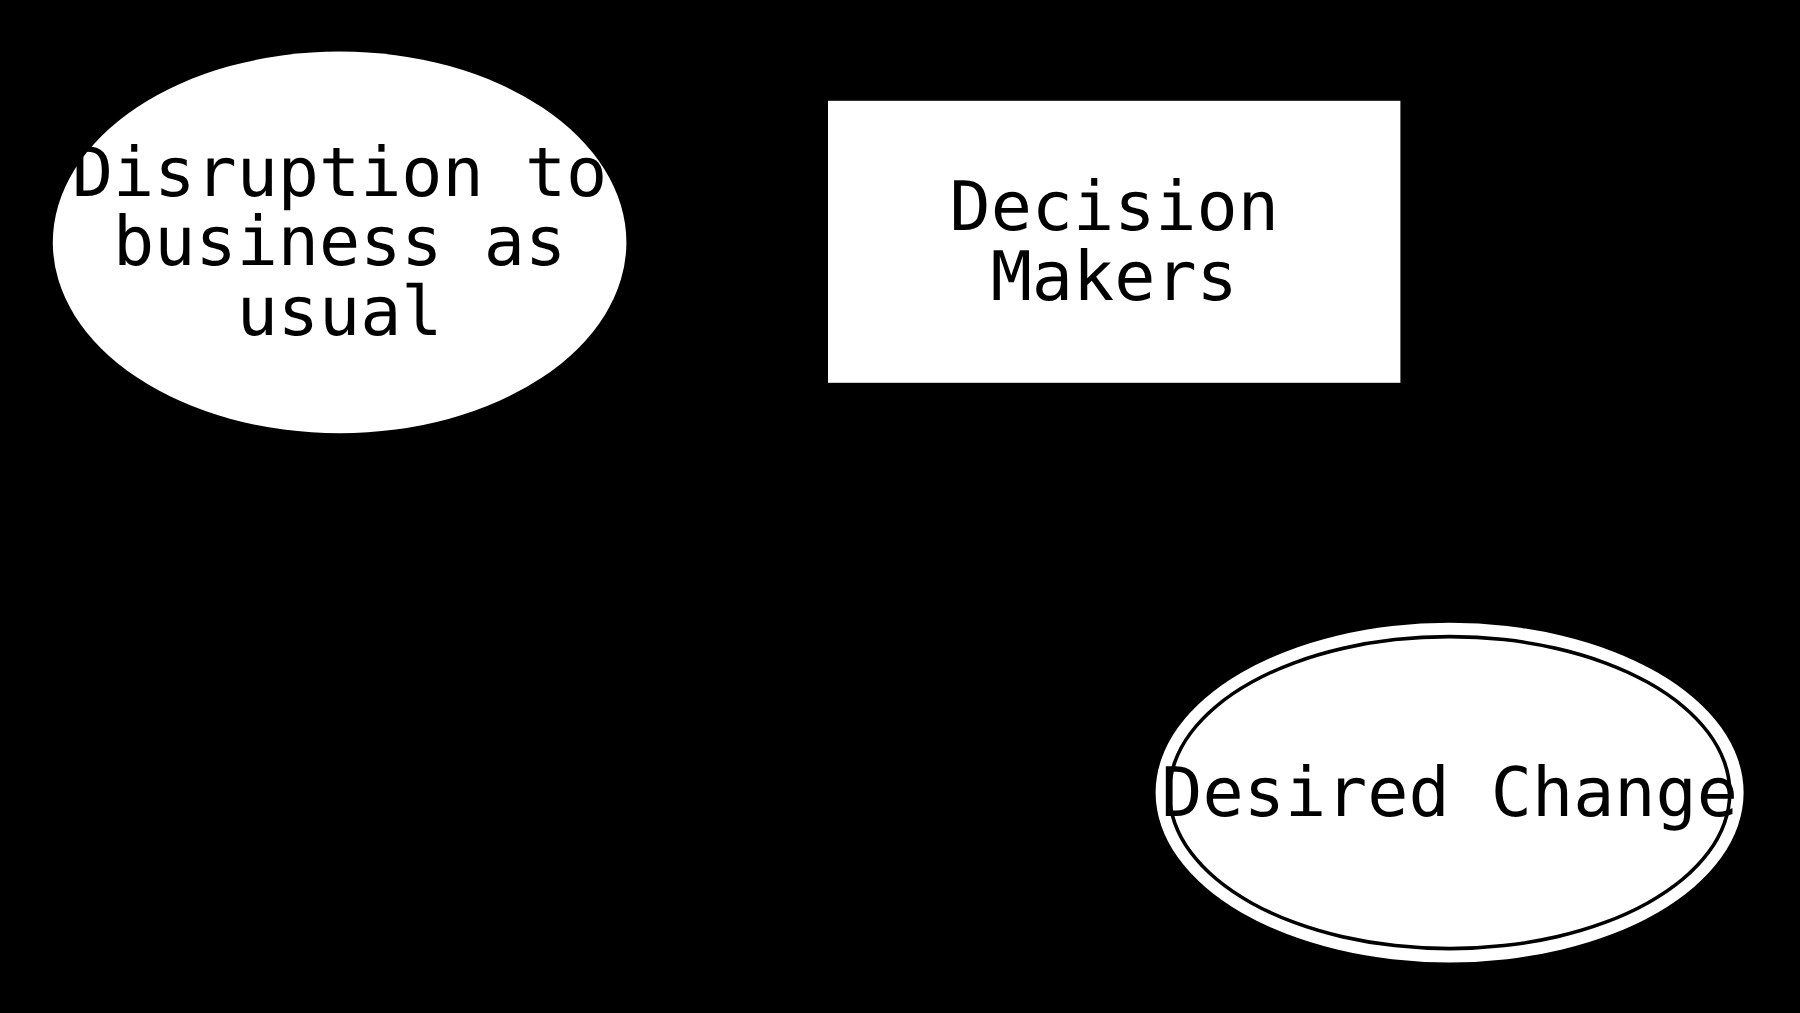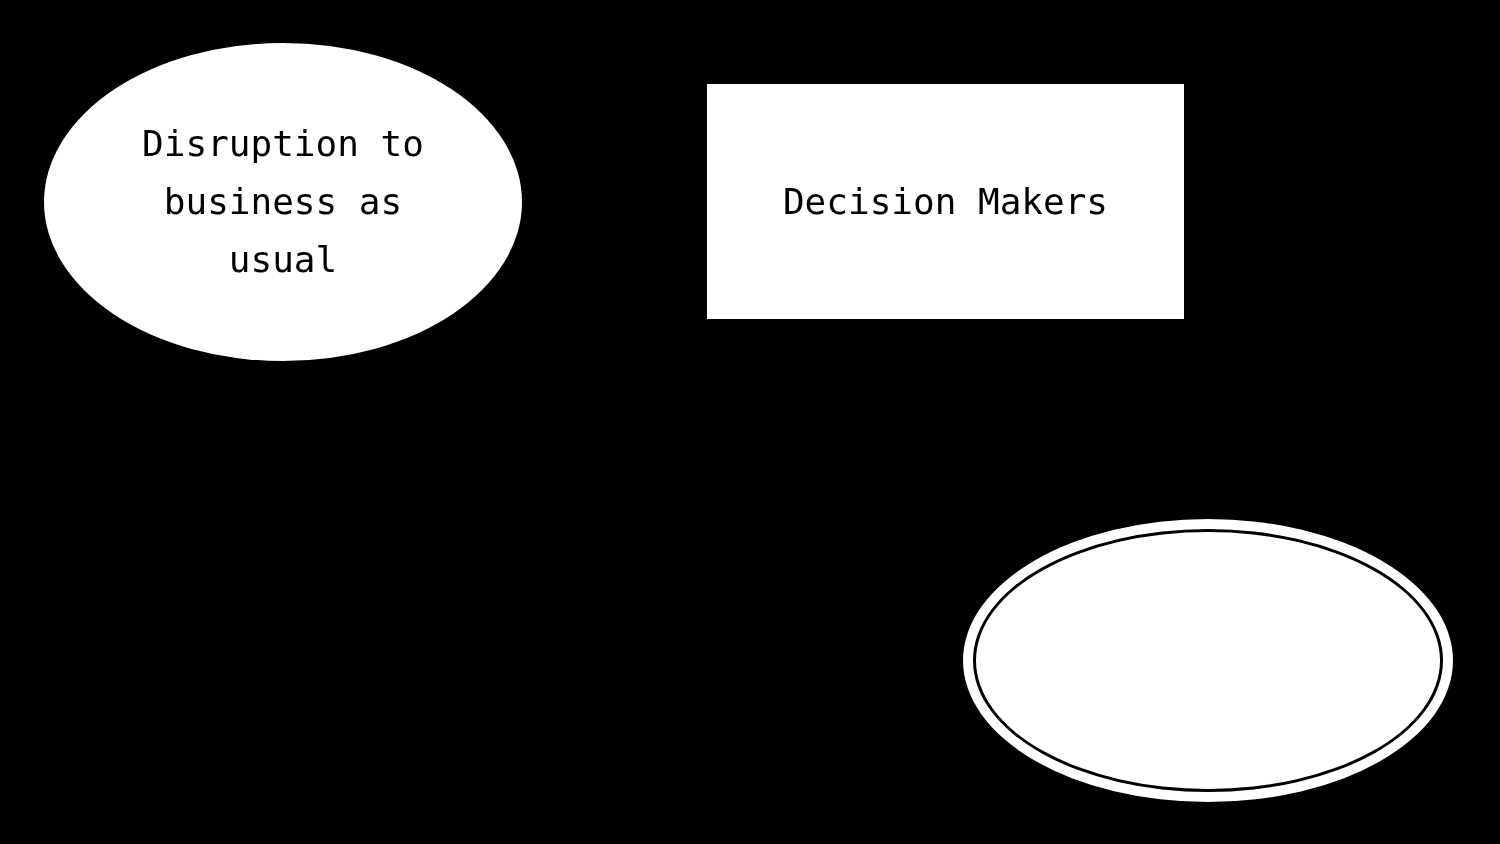--- a/index.html
+++ b/index.html
@@ -18,41 +18,41 @@
   .node {
     position: absolute;
     display: flex;
     align-items: center;
     justify-content: center;
     background: #ffffff;
     color: #000000;
     text-align: center;
   }
   .node .label {
-    font-size: 36px;
+    font-size: 57px;
     line-height: 58px;
     white-space: pre-line;
     letter-spacing: 0;
   }
   .ellipse {
     border-radius: 50%;
   }
   .rect {
     border-radius: 0;
   }
   .inner-ring {
     position: absolute;
     inset: 10px;
     border: 3px solid #000000;
     border-radius: 50%;
     pointer-events: none;
   }
   
   #node-disruption { left: 44px;  top: 43px;  width: 478px; height: 318px; }
-  #node-decision   { left: 707px; top: 84px;  width: 477px; height: 235px; }
+  #node-decision   { left: 690px; top: 84px;  width: 477px; height: 235px; }
   #node-retaliation{ left: 403px; top: 524px; width: 478px; height: 276px; }
   #node-desired    { left: 963px; top: 519px; width: 490px; height: 283px; }
 </style>
 </head>
 <body>
 
 <div class="canvas">
 
   <div id="node-disruption" class="node ellipse">
     <span class="label">Disruption to
@@ -60,15 +60,16 @@
 usual</span>
   </div>
 
   <div id="node-decision" class="node rect">
     <span class="label">Decision Makers</span>
   </div>
 
 
   <div id="node-desired" class="node ellipse">
     <span class="inner-ring"></span>
+    <span class="label">Desired Change</span>
   </div>
 
 </div>
 
 </body></html>

